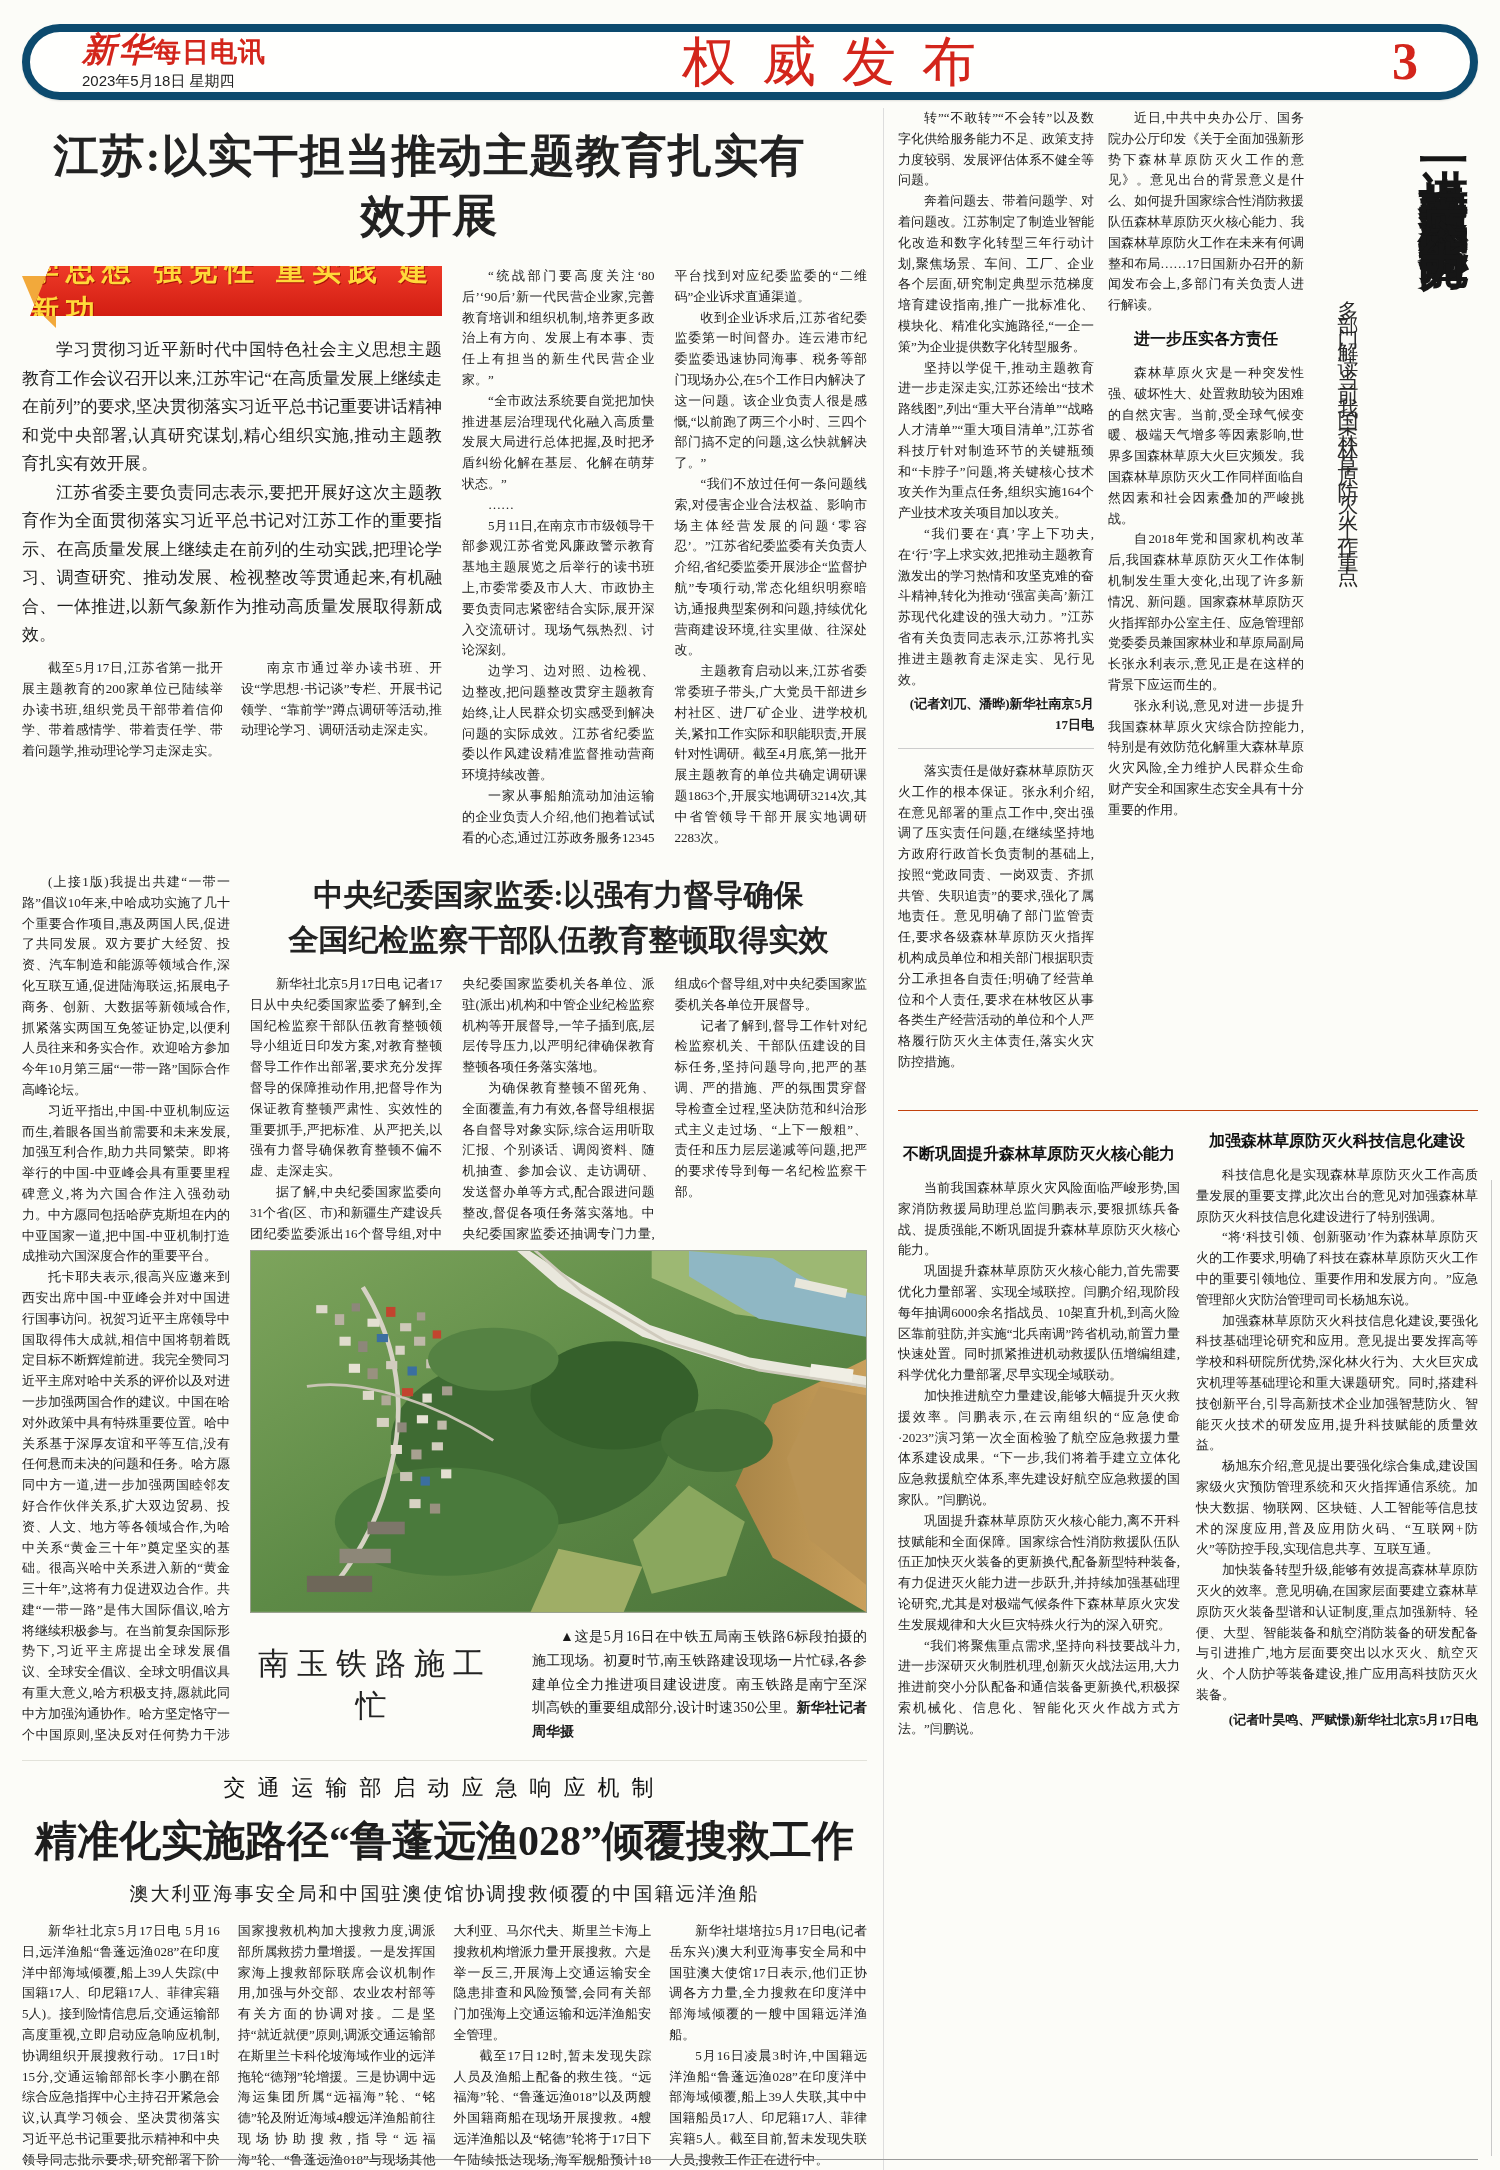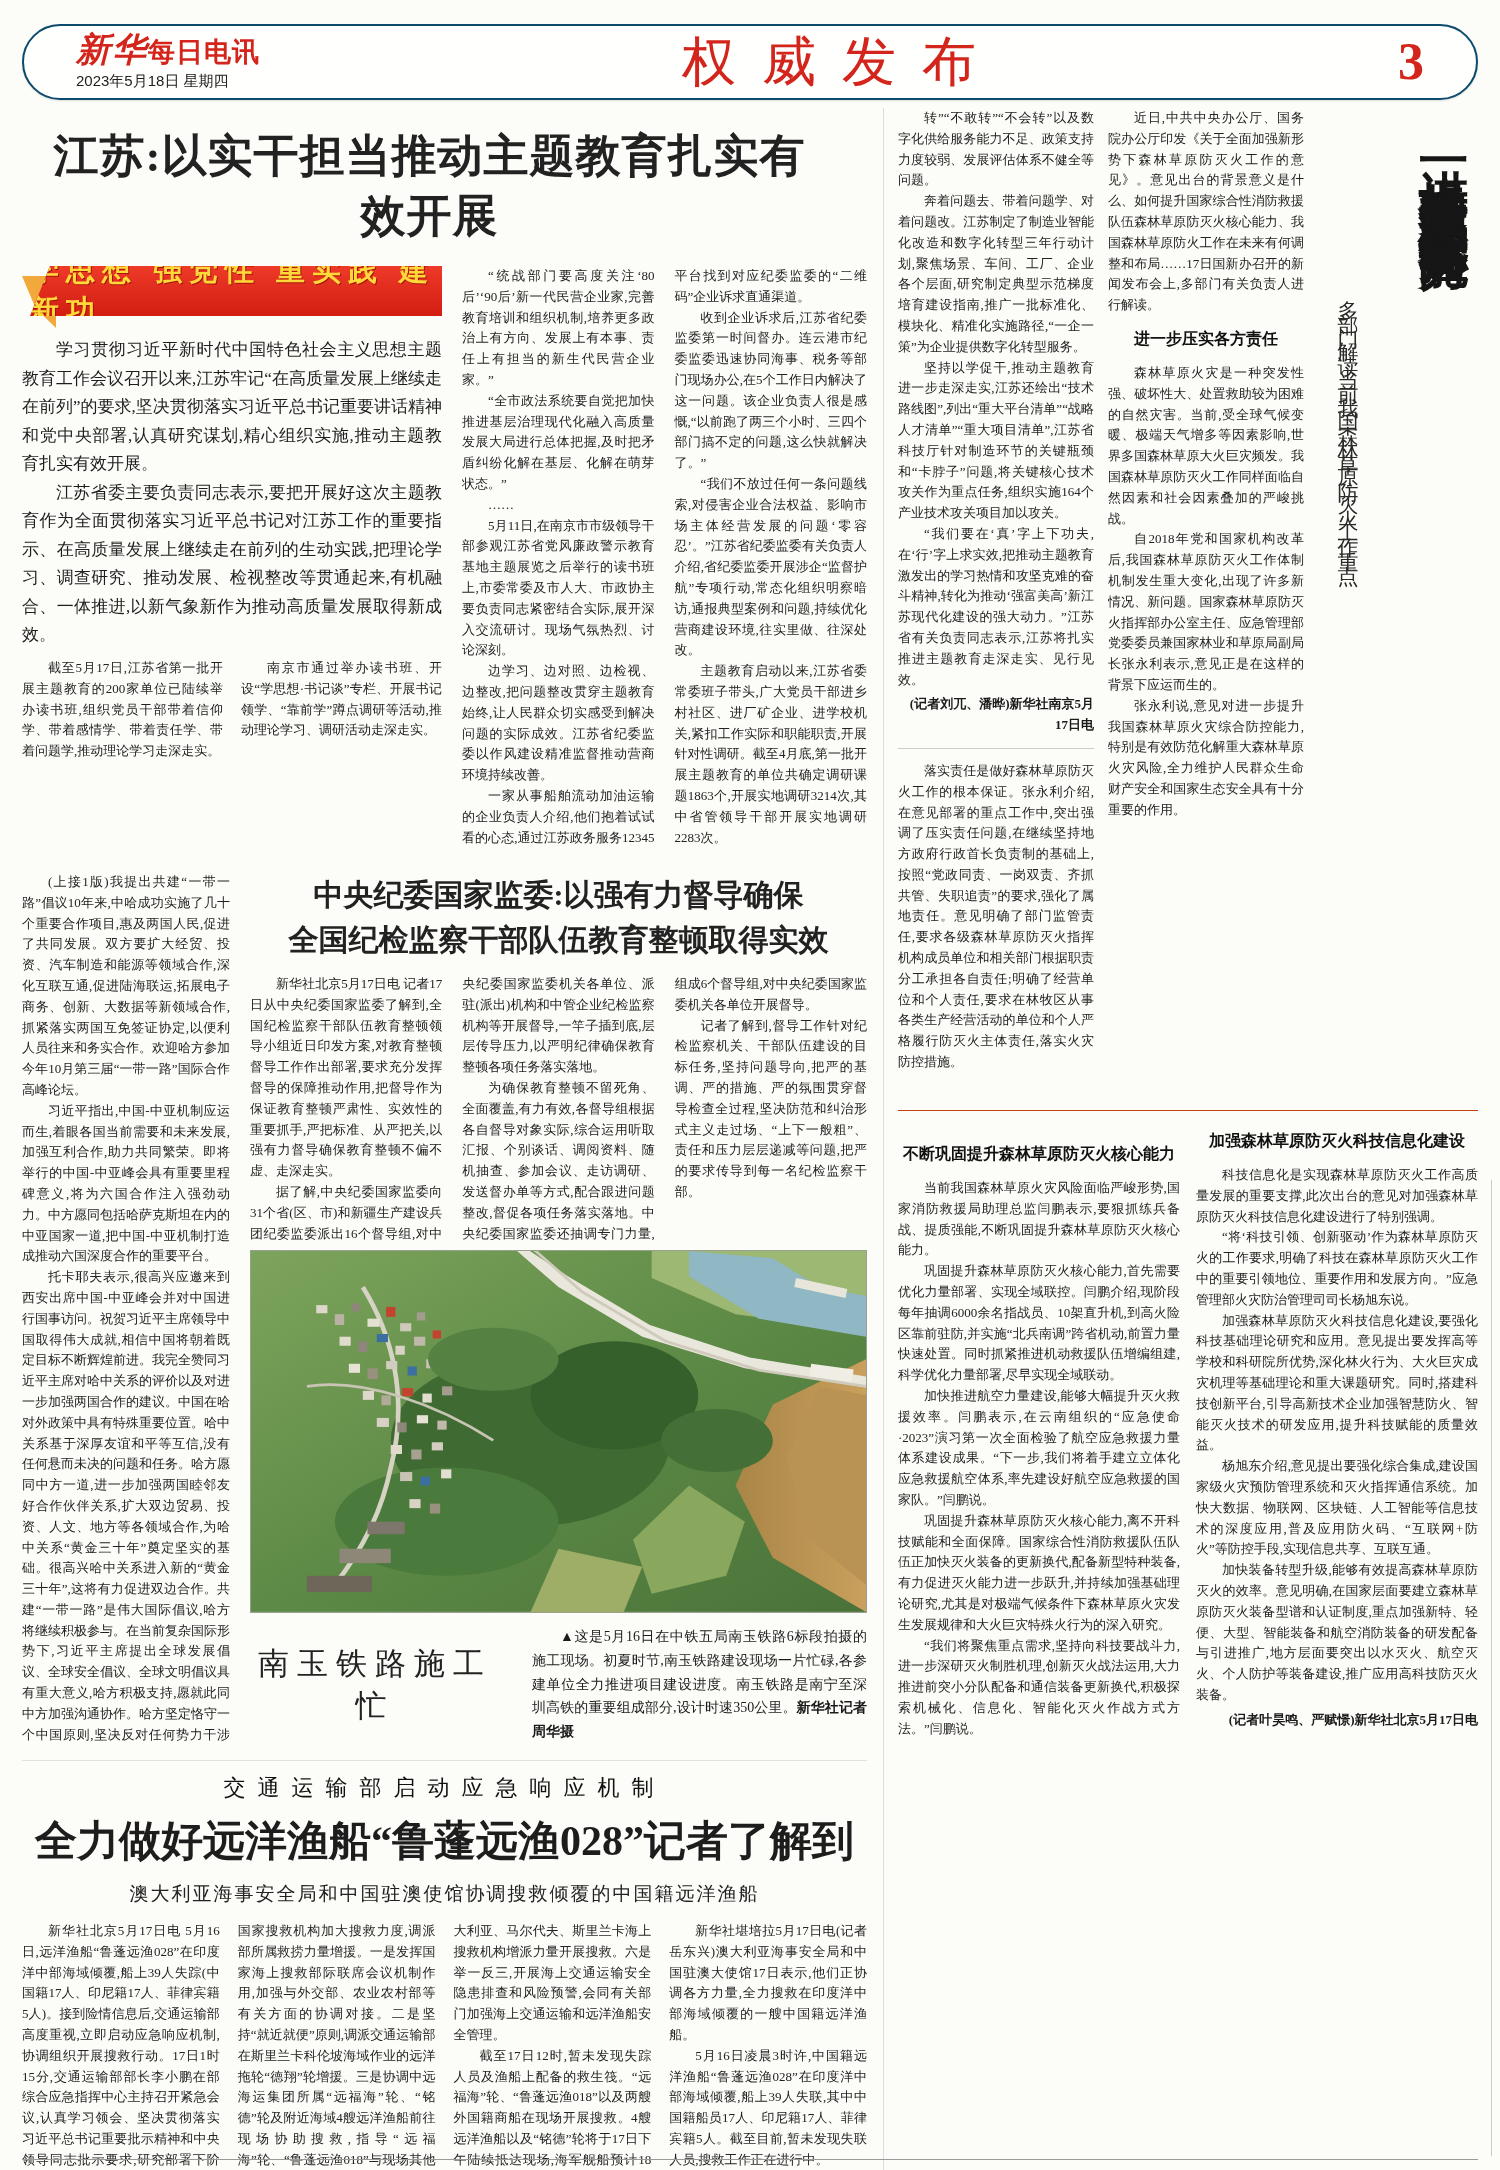--- a/index.html
+++ b/index.html
@@ -1,20 +1,20 @@
 <!DOCTYPE html>
 <html><head>
 <meta charset="utf-8">
 <style>
   * { margin:0; padding:0; box-sizing:border-box; }
   html,body { background:#e9e7e1; }
   .page { width:1500px; height:2170px; background:#fcfcf8; position:relative; overflow:hidden;
           font-family:"Liberation Serif","DejaVu Serif",serif; color:#1b1b1b; }
   
-  .masthead { margin:24px 22px 8px; height:76px; border:2px solid #0c4a6e; border-radius:42px;
+  .masthead { margin:24px 22px 8px; height:76px; border:8px solid #0c4a6e; border-radius:42px;
               display:flex; align-items:center; justify-content:space-between; padding:0 52px;
               background:#fffffd; box-shadow:0 1px 2px rgba(0,0,0,.12); }
   .mh-left { display:flex; flex-direction:column; justify-content:center; }
   .logo { color:#d3251b; white-space:nowrap; line-height:1; }
   .logo-xh { font-size:34px; font-weight:bold; font-style:italic; letter-spacing:2px; }
   .logo-rest { font-size:27px; font-weight:bold; letter-spacing:1px; }
   .mh-date { font-size:15px; color:#222; margin-top:5px; font-family:"Liberation Sans",sans-serif; }
   .mh-center { color:#d3251b; font-size:54px; font-weight:normal; letter-spacing:26px; text-indent:26px; line-height:1; }
   .mh-right { color:#d3251b; font-size:52px; font-weight:bold; line-height:1; }
   
@@ -220,21 +220,21 @@
 
           <div class="caption-row">
             <div class="cap-title">南玉铁路施工忙</div>
             <p class="cap"><span>▲这是5月16日在中铁五局南玉铁路6标段拍摄的施工现场。初夏时节,南玉铁路建设现场一片忙碌,各参建单位全力推进项目建设进度。南玉铁路是南宁至深圳高铁的重要组成部分,设计时速350公里。</span><b>新华社记者周华摄</b></p>
           </div>
         </div>
       </div>
 
       <div class="ship">
         <div class="ship-kicker">交通运输部启动应急响应机制</div>
-        <h2 class="ship-headline">全力做好远洋渔船“鲁蓬远渔028”记者了解到</h2>
+        <h2 class="ship-headline">精准化实施路径“鲁蓬远渔028”倾覆搜救工作</h2>
         <div class="ship-subtitle">澳大利亚海事安全局和中国驻澳使馆协调搜救倾覆的中国籍远洋渔船</div>
         <div class="ship-body">
           <p class="para">新华社北京5月17日电 5月16日,远洋渔船“鲁蓬远渔028”在印度洋中部海域倾覆,船上39人失踪(中国籍17人、印尼籍17人、菲律宾籍5人)。接到险情信息后,交通运输部高度重视,立即启动应急响应机制,协调组织开展搜救行动。17日1时15分,交通运输部部长李小鹏在部综合应急指挥中心主持召开紧急会议,认真学习领会、坚决贯彻落实习近平总书记重要批示精神和中央领导同志批示要求,研究部署下阶段应急搜救工作。</p>
           <p class="para">目前,交通运输部正按照部署,继续以人命搜救为核心,协调相关国家搜救机构加大搜救力度,调派部所属救捞力量增援。一是发挥国家海上搜救部际联席会议机制作用,加强与外交部、农业农村部等有关方面的协调对接。二是坚持“就近就便”原则,调派交通运输部在斯里兰卡科伦坡海域作业的远洋拖轮“德翔”轮增援。三是协调中远海运集团所属“远福海”轮、“铭德”轮及附近海域4艘远洋渔船前往现场协助搜救,指导“远福海”轮、“鲁蓬远渔018”与现场其他船舶建立联系。四是协调中国气象局台风与海洋气象中心开展落水人员漂移轨迹预测。五是继续协调澳大利亚、马尔代夫、斯里兰卡海上搜救机构增派力量开展搜救。六是举一反三,开展海上交通运输安全隐患排查和风险预警,会同有关部门加强海上交通运输和远洋渔船安全管理。</p>
           <p class="para">截至17日12时,暂未发现失踪人员及渔船上配备的救生筏。“远福海”轮、“鲁蓬远渔018”以及两艘外国籍商船在现场开展搜救。4艘远洋渔船以及“铭德”轮将于17日下午陆续抵达现场,海军舰船预计18日抵达现场,“德翔”轮预计19日晚上抵达现场。目前,搜救行动正在进行中。</p>
           <p class="para">新华社堪培拉5月17日电(记者岳东兴)澳大利亚海事安全局和中国驻澳大使馆17日表示,他们正协调各方力量,全力搜救在印度洋中部海域倾覆的一艘中国籍远洋渔船。</p>
           <p class="para">5月16日凌晨3时许,中国籍远洋渔船“鲁蓬远渔028”在印度洋中部海域倾覆,船上39人失联,其中中国籍船员17人、印尼籍17人、菲律宾籍5人。截至目前,暂未发现失联人员,搜救工作正在进行中。</p>
           <p class="para">澳海事安全局一位发言人17日告诉新华社记者,他们正在西澳州首府珀斯西北方向约5000公里处的一片印度洋海域搜救这艘渔船的遇险船员。该局16日收到这艘渔船的遇险信标信号,随后要求澳国防部飞机协助搜救,后者派一架海上巡逻机抵达现场,并通知其他船只前往出事海域。</p>
 
         </div>

